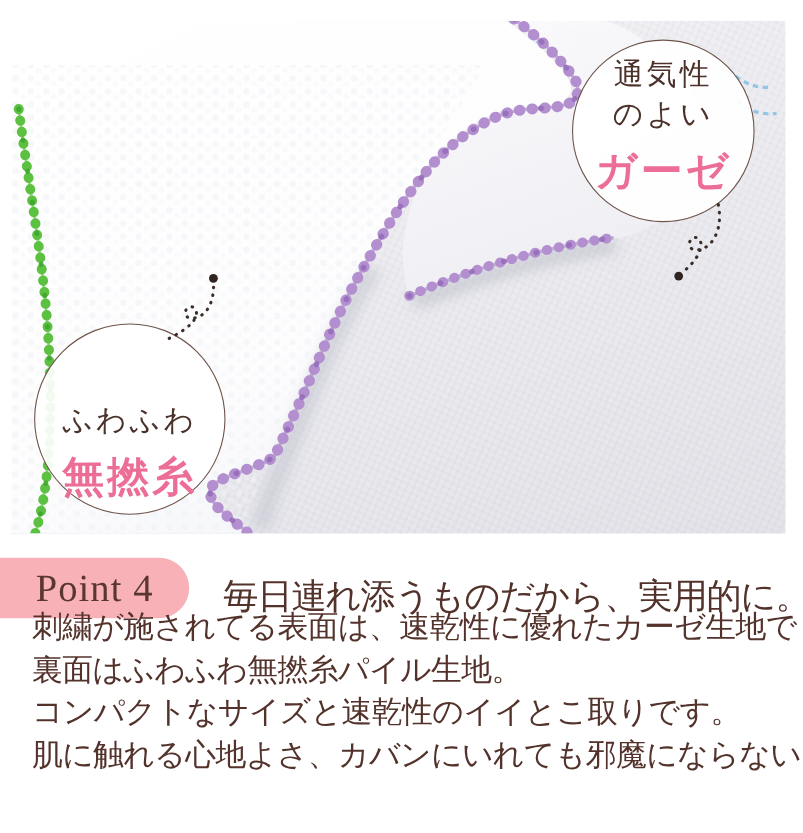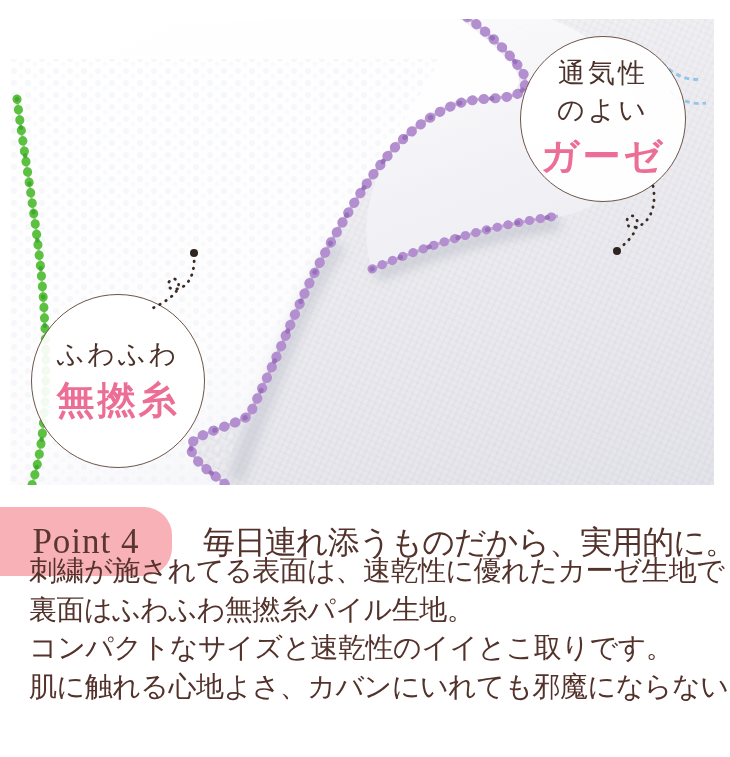--- a/index.html
+++ b/index.html
@@ -17,27 +17,27 @@
   }
   .photo-art{position:absolute;left:0;top:0;z-index:1;}
   
   .badge{
     position:absolute;z-index:2;border-radius:50%;
     background:rgba(255,255,255,.93);border:1.4px solid #6e5449;
     display:flex;flex-direction:column;align-items:center;justify-content:center;
     text-align:center;line-height:1;
   }
   .badge-right{left:510px;top:17px;width:164px;height:164px;}
-  .badge-left{left:21px;top:275px;width:172px;height:172px;}
+  .badge-left{left:21px;top:275px;width:172px;height:172px;justify-content:flex-end;}
   .badge .dk{color:#4b322a;font-size:27px;letter-spacing:3px;margin:5px 0;}
-  .badge .pk{color:#ec6d96;font-size:38px;font-weight:bold;letter-spacing:3px;margin:8px 0;}
+  .badge .pk{color:#ec6d96;font-size:38px;font-weight:bold;letter-spacing:3px;margin:14px 0;}
   .arrows{position:absolute;left:0;top:0;z-index:3;pointer-events:none;}
   
   .point-badge{
-    position:absolute;left:0;top:507px;width:172px;height:69px;
+    position:absolute;left:0;top:507px;width:172px;height:55px;
     background:#f8b2b7;border-radius:0 28px 28px 0;
     display:flex;align-items:center;justify-content:center;
   }
   .point-badge span{font-size:35px;color:#593630;letter-spacing:1px;}
   .headline{
     position:absolute;left:203px;top:521px;margin:0;white-space:nowrap;
     font-size:32px;font-weight:normal;letter-spacing:-1px;color:#53322b;
   }
   
   .body-text{position:absolute;left:29px;top:552px;}

